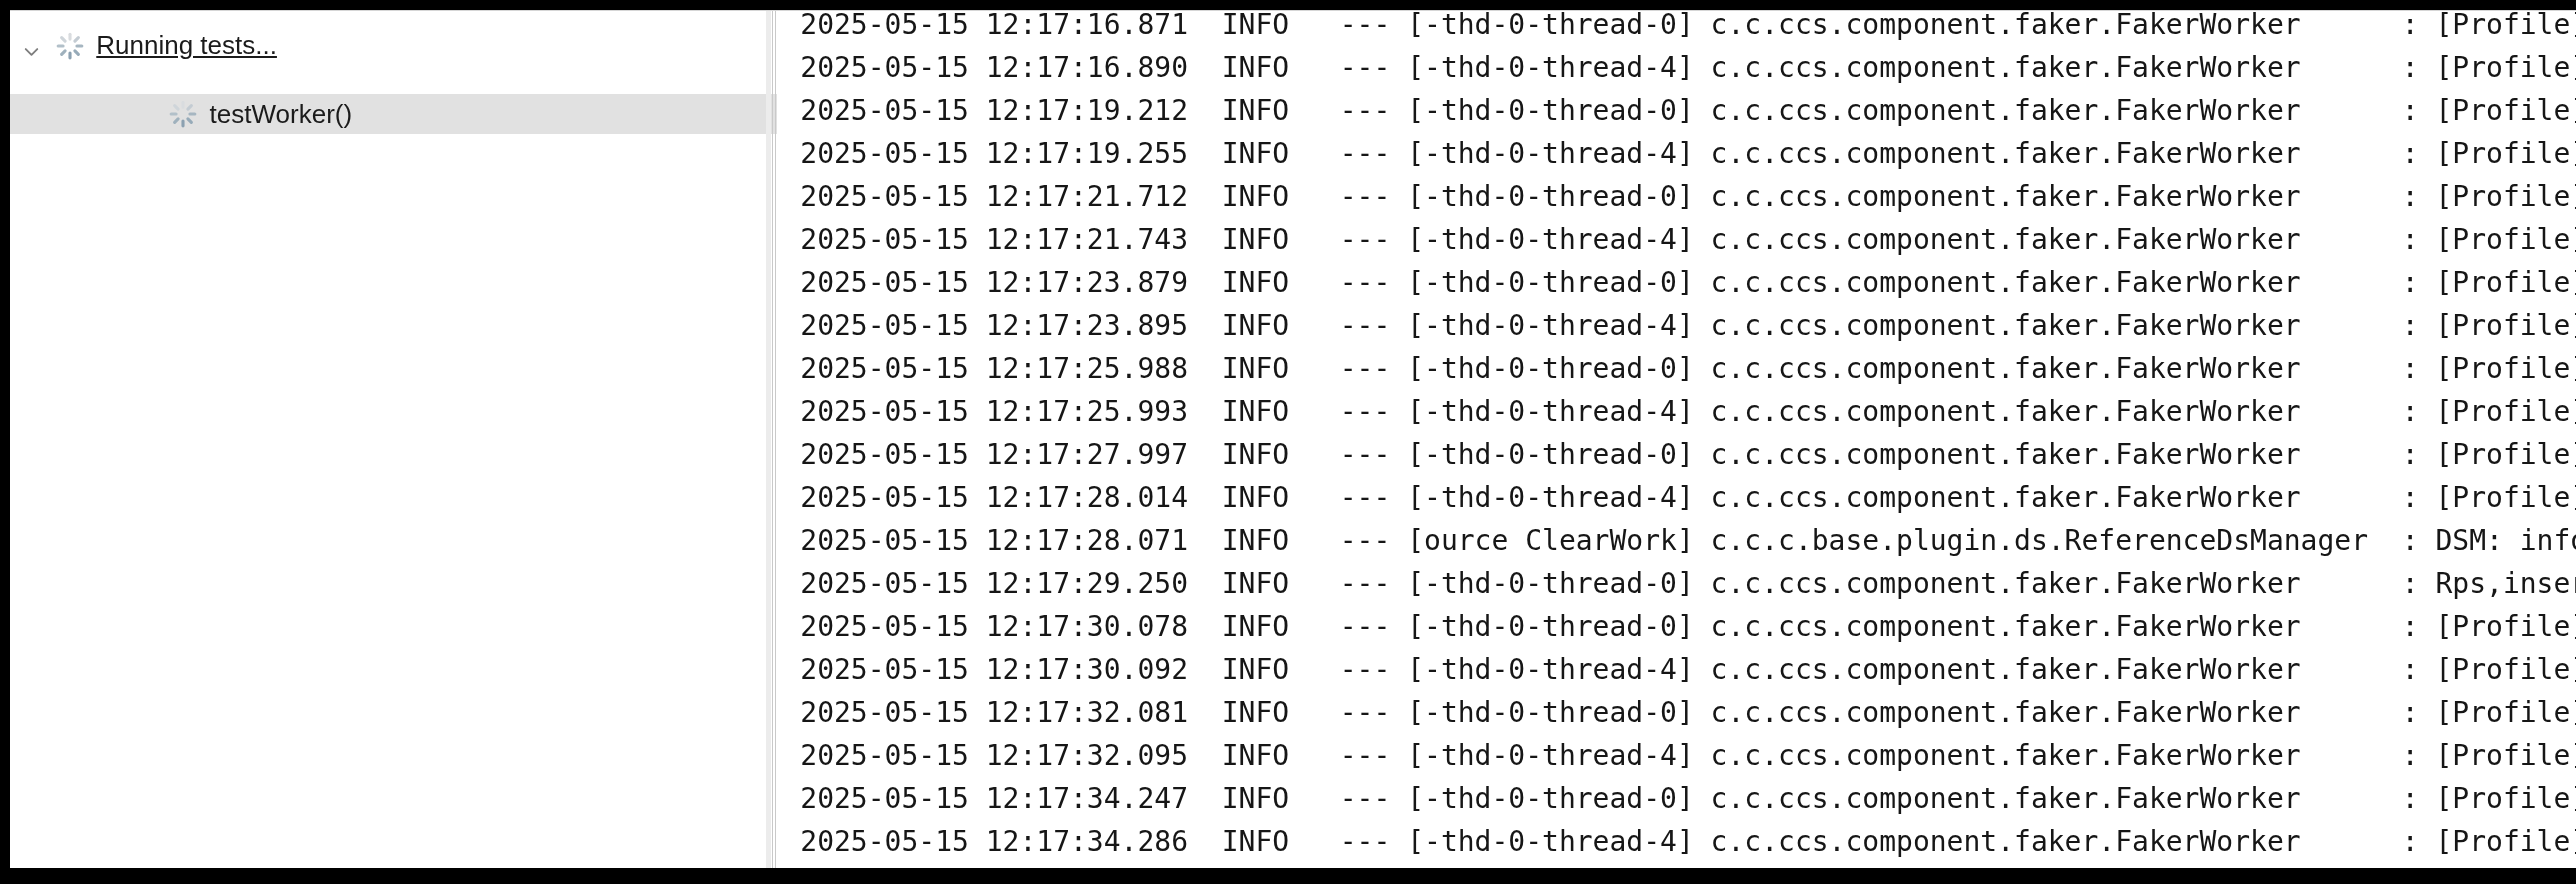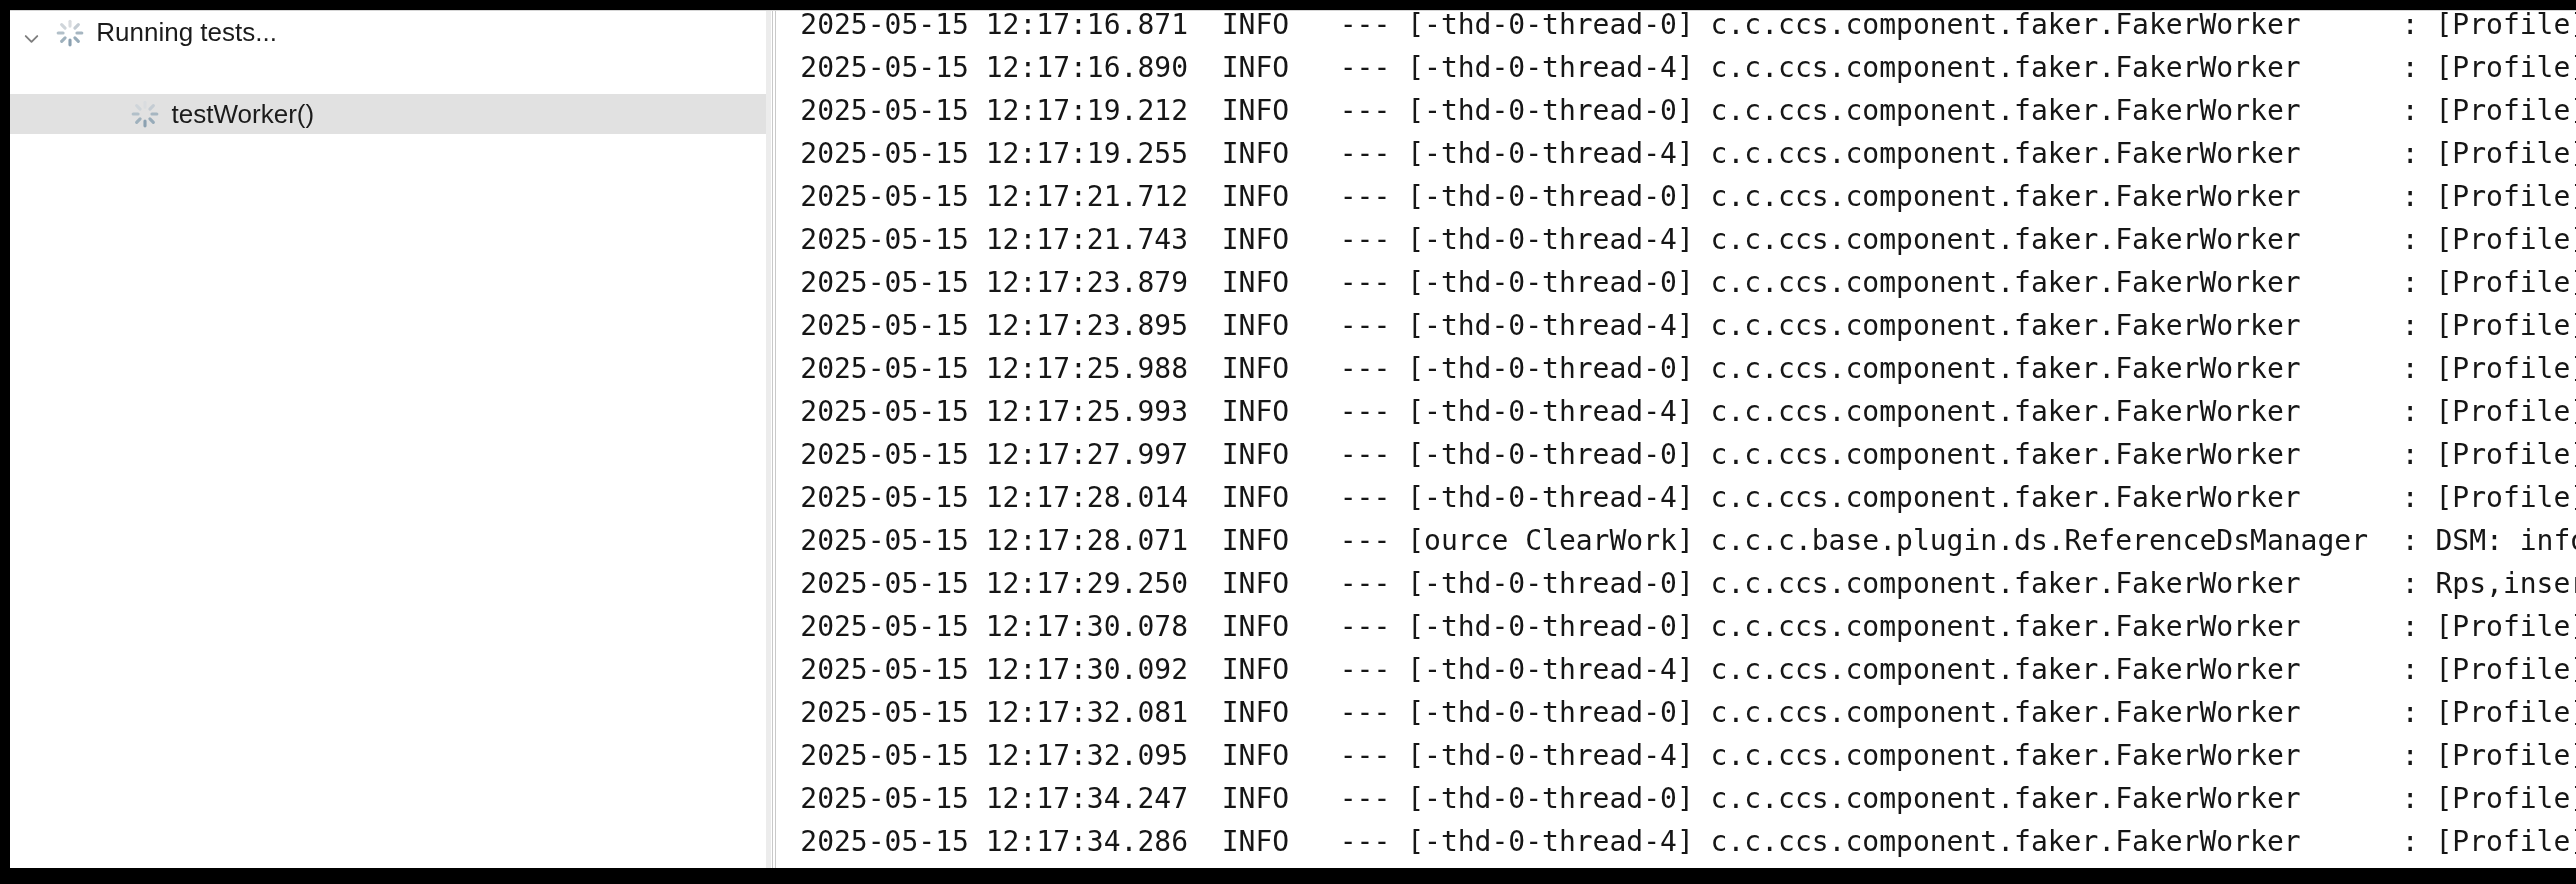--- a/index.html
+++ b/index.html
@@ -20,22 +20,22 @@
   .tree{
     position:absolute;left:0;top:0;width:756px;height:100%;
     background:#fff;
   }
   .tree-row{
     position:absolute;left:0;width:100%;height:41px;
     display:flex;align-items:center;
     color:#1b1b1b;font-size:26px;line-height:41px;
     white-space:nowrap;cursor:default;
   }
-  .tree-row.selected{background:#e1e1e1;width:761px;}
-  .row1{top:1px;}
+  .tree-row.selected{background:#e1e1e1;width:761px;padding-left:38px;}
+  .row1{top:14px;text-decoration:underline;}
   .row2{top:42px;}
   .row3{top:83px;height:40px;}
   .chevron{width:23px;height:23px;flex:0 0 23px;display:inline-block;}
   .spinner{width:30px;height:30px;flex:0 0 30px;display:inline-block;}
   .gap{display:inline-block;height:0.5px;}
   .tree-label{margin-left:11.3px;}
   
   .tree-scroll-strip{
     position:absolute;left:756px;top:0;width:5.2px;height:100%;
     background:#ececec;

